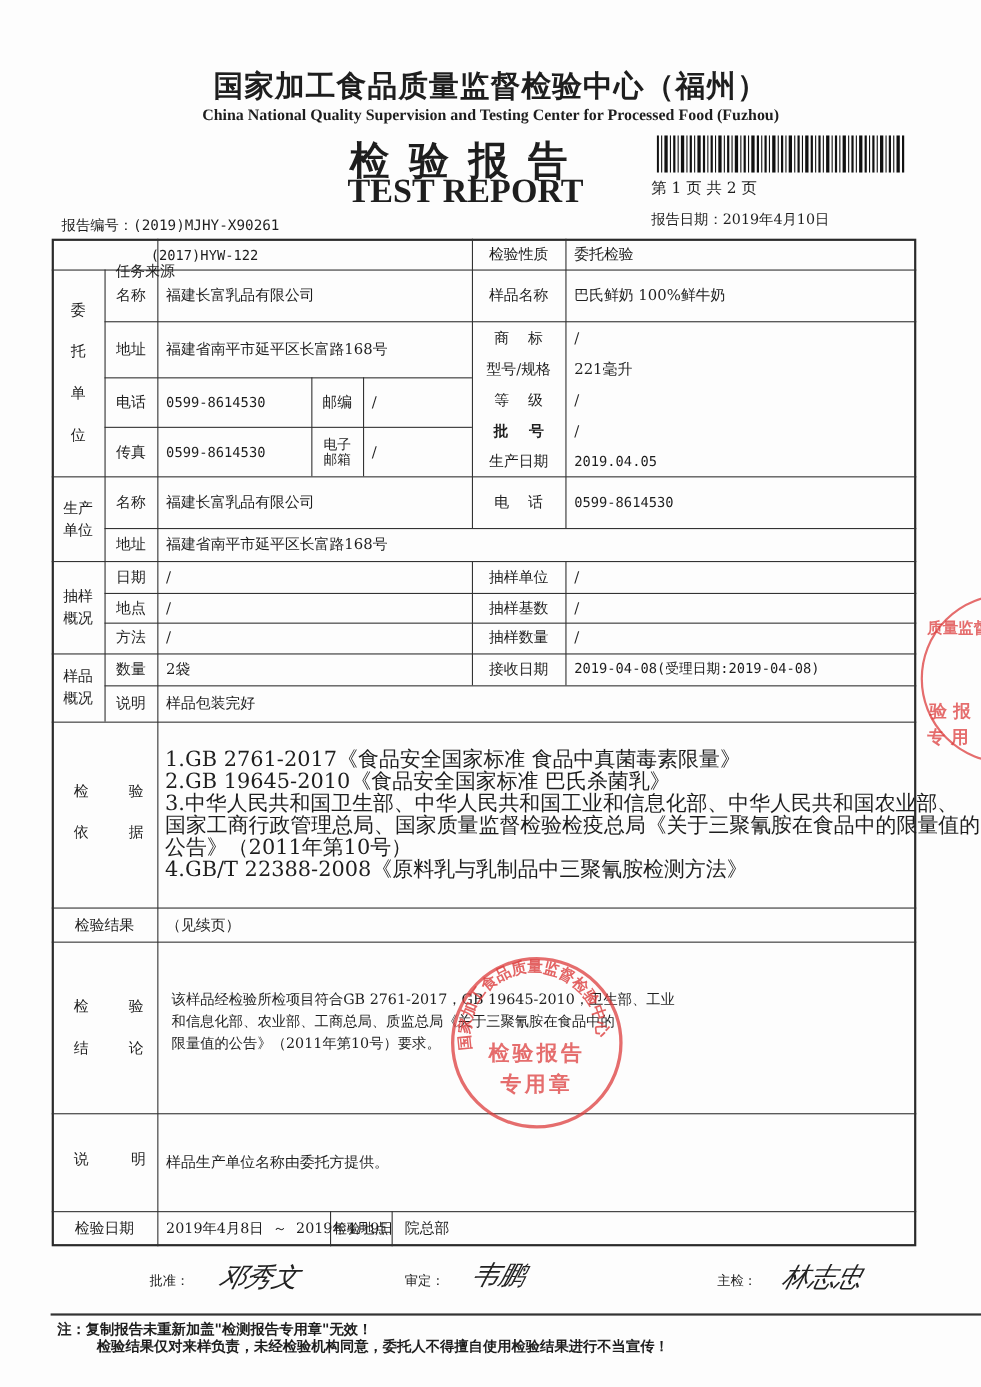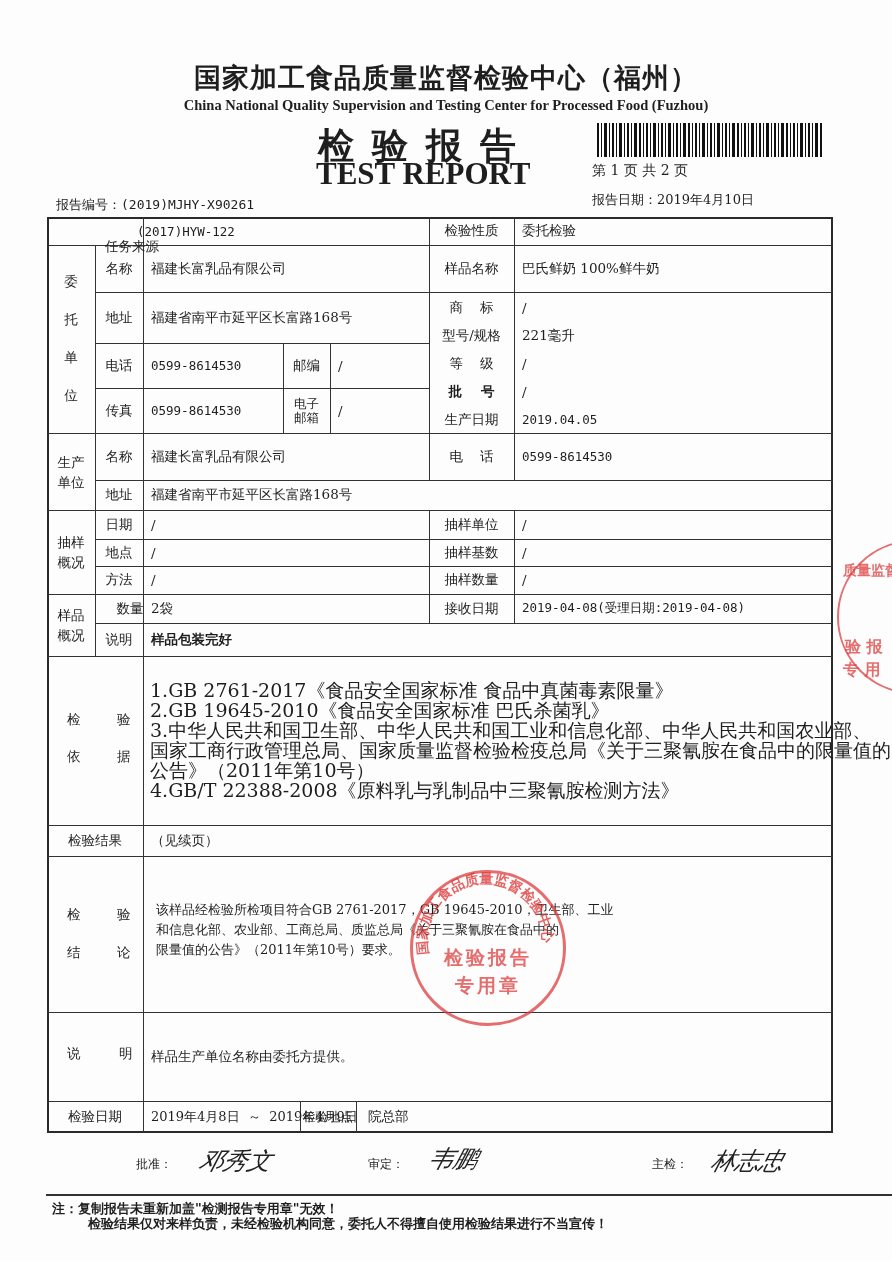--- a/index.html
+++ b/index.html
@@ -191,26 +191,26 @@
 <div class="cell lbl" style="left:95px;top:566px;width:48px;height:28px;">方法</div>
 <div class="cell val" style="left:143px;top:566px;width:286px;height:28px;">/</div>
 <div class="cell lbl" style="left:429px;top:510px;width:85px;height:29px;">抽样单位</div>
 <div class="cell val" style="left:514px;top:510px;width:319px;height:29px;">/</div>
 <div class="cell lbl" style="left:429px;top:539px;width:85px;height:27px;">抽样基数</div>
 <div class="cell val" style="left:514px;top:539px;width:319px;height:27px;">/</div>
 <div class="cell lbl" style="left:429px;top:566px;width:85px;height:28px;">抽样数量</div>
 <div class="cell val" style="left:514px;top:566px;width:319px;height:28px;">/</div>
 
 <div class="cell lbl" style="left:47px;top:594px;width:48px;height:62px;text-align:center;padding:0 8px;line-height:20px;">样品概况</div>
-<div class="cell lbl" style="left:106px;top:594px;width:48px;height:29px;">数量</div>
+<div class="cell lbl" style="left:95px;top:594px;width:48px;height:29px;">数量</div>
 <div class="cell val" style="left:143px;top:594px;width:286px;height:29px;">2袋</div>
 <div class="cell lbl" style="left:429px;top:594px;width:85px;height:29px;">接收日期</div>
 <div class="cell val mono" style="left:514px;top:594px;width:319px;height:29px;">2019-04-08(受理日期:2019-04-08)</div>
 <div class="cell lbl" style="left:95px;top:623px;width:48px;height:33px;">说明</div>
-<div class="cell val" style="left:143px;top:623px;width:690px;height:33px;font-weight:bold;">样品包装完好</div>
+<div class="cell val" style="left:143px;top:623px;width:690px;height:33px;">样品包装完好</div>
 
 <div class="cell" style="left:47px;top:656px;width:96px;height:169px;">
   <div style="position:absolute;left:20px;top:55px;">检</div>
   <div style="position:absolute;left:70px;top:55px;">验</div>
   <div style="position:absolute;left:20px;top:92px;">依</div>
   <div style="position:absolute;left:70px;top:92px;">据</div>
 </div>
 <div class="basis">
   <div>1.GB 2761-2017《食品安全国家标准 食品中真菌毒素限量》</div>
   <div>2.GB 19645-2010《食品安全国家标准 巴氏杀菌乳》</div>

